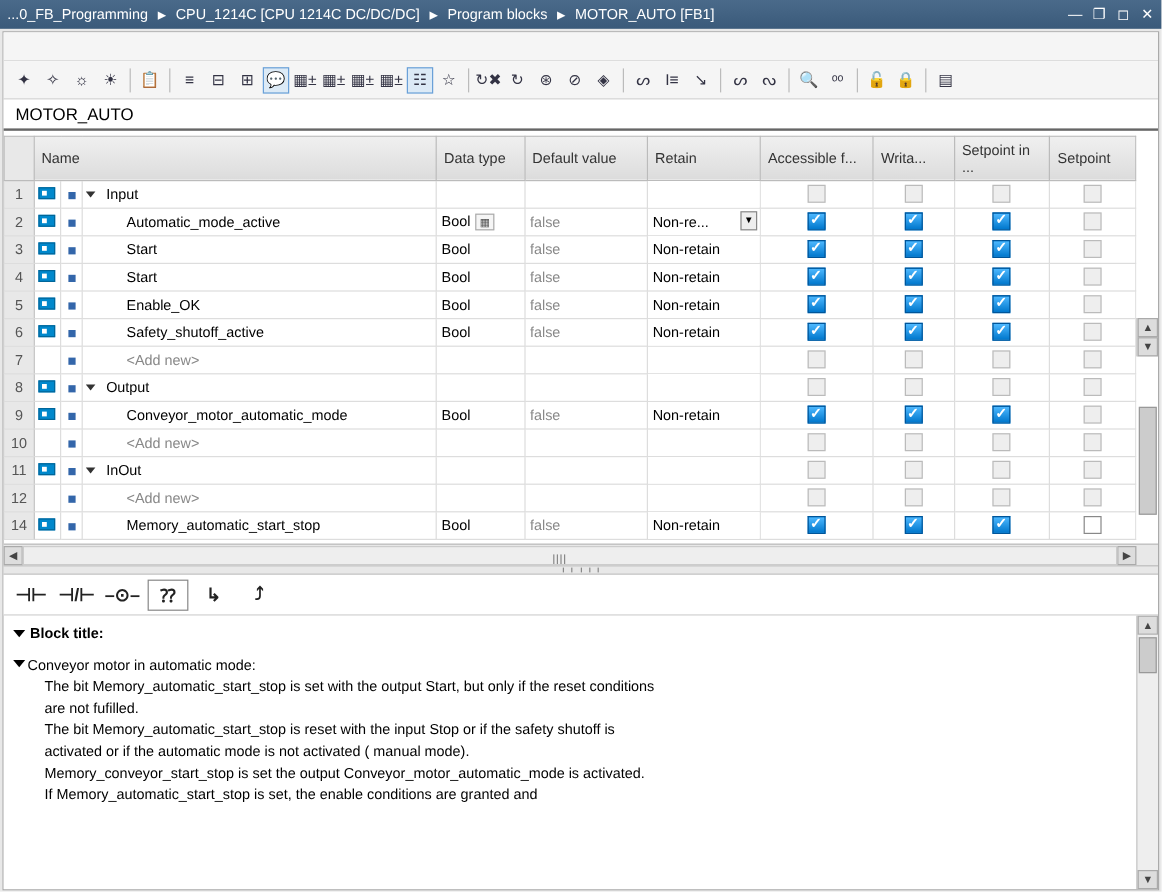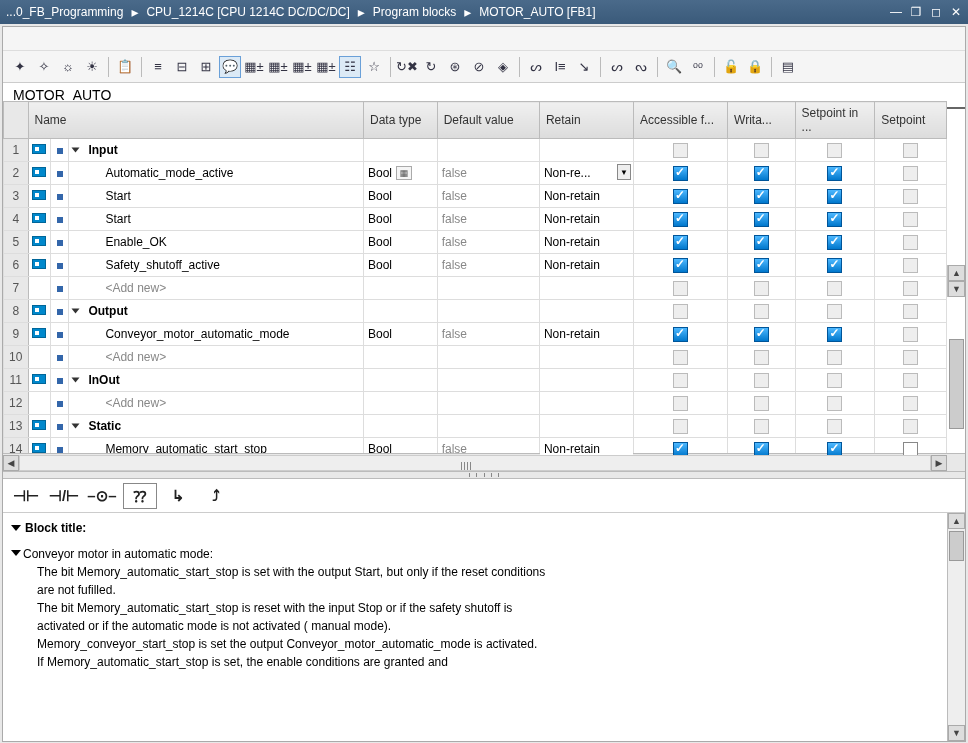--- a/index.html
+++ b/index.html
@@ -35,21 +35,21 @@
 table.interface .rownum { background: #e8e8e8; text-align: center; width: 24px; color:#555; border-right:1px solid #bbb;}
 table.interface .icon-cell { width: 22px; text-align:center; padding:0;}
 .db-icon { display:inline-block; width:14px; height:10px; background:#0088cc; border:1px solid #006699; position:relative;}
 .db-icon::after{content:"";position:absolute;left:2px;top:2px;width:4px;height:4px;background:#fff;}
 .bullet { display:inline-block; width:6px;height:6px;background:#3366aa;}
 .expand { display:inline-block; width:0;height:0;border-left:5px solid #333;border-top:4px solid transparent;border-bottom:4px solid transparent; transform: rotate(90deg); margin-right:4px;}
 .chk { display:inline-block; width:15px;height:15px; border:1px solid #888; background:#fff; vertical-align:middle; position:relative;}
 .chk.dim { background:#eee; border-color:#bbb;}
 .chk.on { background: linear-gradient(to bottom,#4db8ff,#0077cc); border-color:#005599;}
 .chk.on::after{content:"✓";position:absolute;left:1px;top:-2px;color:#fff;font-size:12px;font-weight:bold;}
-.name-indent1 { padding-left: 6px; font-weight:bold; }
+.name-indent1 { padding-left: 6px; font-weight:normal; }
 .name-indent2 { padding-left: 32px; }
 .retain-cell { position:relative; }
 .retain-dd { position:absolute; right:2px; top:2px; width:14px;height:16px; border:1px solid #888; background:#eee; display:flex;align-items:center;justify-content:center;font-size:8px;}
 .dt-btn { display:inline-block; width:16px;height:14px;border:1px solid #aaa;background:#f5f5f5;margin-left:4px;vertical-align:middle;font-size:9px;text-align:center;line-height:13px;color:#555;}
 
 .hscroll-row { height:18px; background:#e8e8e8; border-top:1px solid #bbb; display:flex; align-items:center;}
 .hscroll-row .arrowbtn{width:16px;height:16px;background:#ddd;border:1px solid #aaa;display:flex;align-items:center;justify-content:center;font-size:9px;color:#444;}
 .hscroll-row .htrack{flex:1;height:16px;background:#eee;position:relative;border:1px solid #ccc;}
 .hscroll-row .hgrip{position:absolute;left:50%;top:3px;width:30px;height:8px;transform:translateX(-50%);}
 .hscroll-row .hgrip span{display:inline-block;width:1px;height:8px;background:#888;margin:0 1px;}
@@ -321,33 +321,20 @@
               <td><span class="name-indent2" style="color:#888;">&lt;Add new&gt;</span></td>
               <td></td>
               <td class="gray"></td>
               <td class="retain-cell"></td>
               <td class="center"><span class="chk dim"></span></td>
               <td class="center"><span class="chk dim"></span></td>
               <td class="center"><span class="chk dim"></span></td>
               <td class="center"><span class="chk dim"></span></td>
             </tr>
             <tr>
-              <td class="rownum">13</td>
-              <td class="icon-cell"><span class="db-icon"></span></td>
-              <td class="icon-cell"><span class="bullet"></span></td>
-              <td><span class="expand"></span><span class="name-indent1">Static</span></td>
-              <td></td>
-              <td class="gray"></td>
-              <td class="retain-cell"></td>
-              <td class="center"><span class="chk dim"></span></td>
-              <td class="center"><span class="chk dim"></span></td>
-              <td class="center"><span class="chk dim"></span></td>
-              <td class="center"><span class="chk dim"></span></td>
-            </tr>
-            <tr>
               <td class="rownum">14</td>
               <td class="icon-cell"><span class="db-icon"></span></td>
               <td class="icon-cell"><span class="bullet"></span></td>
               <td><span class="name-indent2">Memory_automatic_start_stop</span></td>
               <td>Bool</td>
               <td class="gray">false</td>
               <td class="retain-cell">Non-retain</td>
               <td class="center"><span class="chk on"></span></td>
               <td class="center"><span class="chk on"></span></td>
               <td class="center"><span class="chk on"></span></td>

